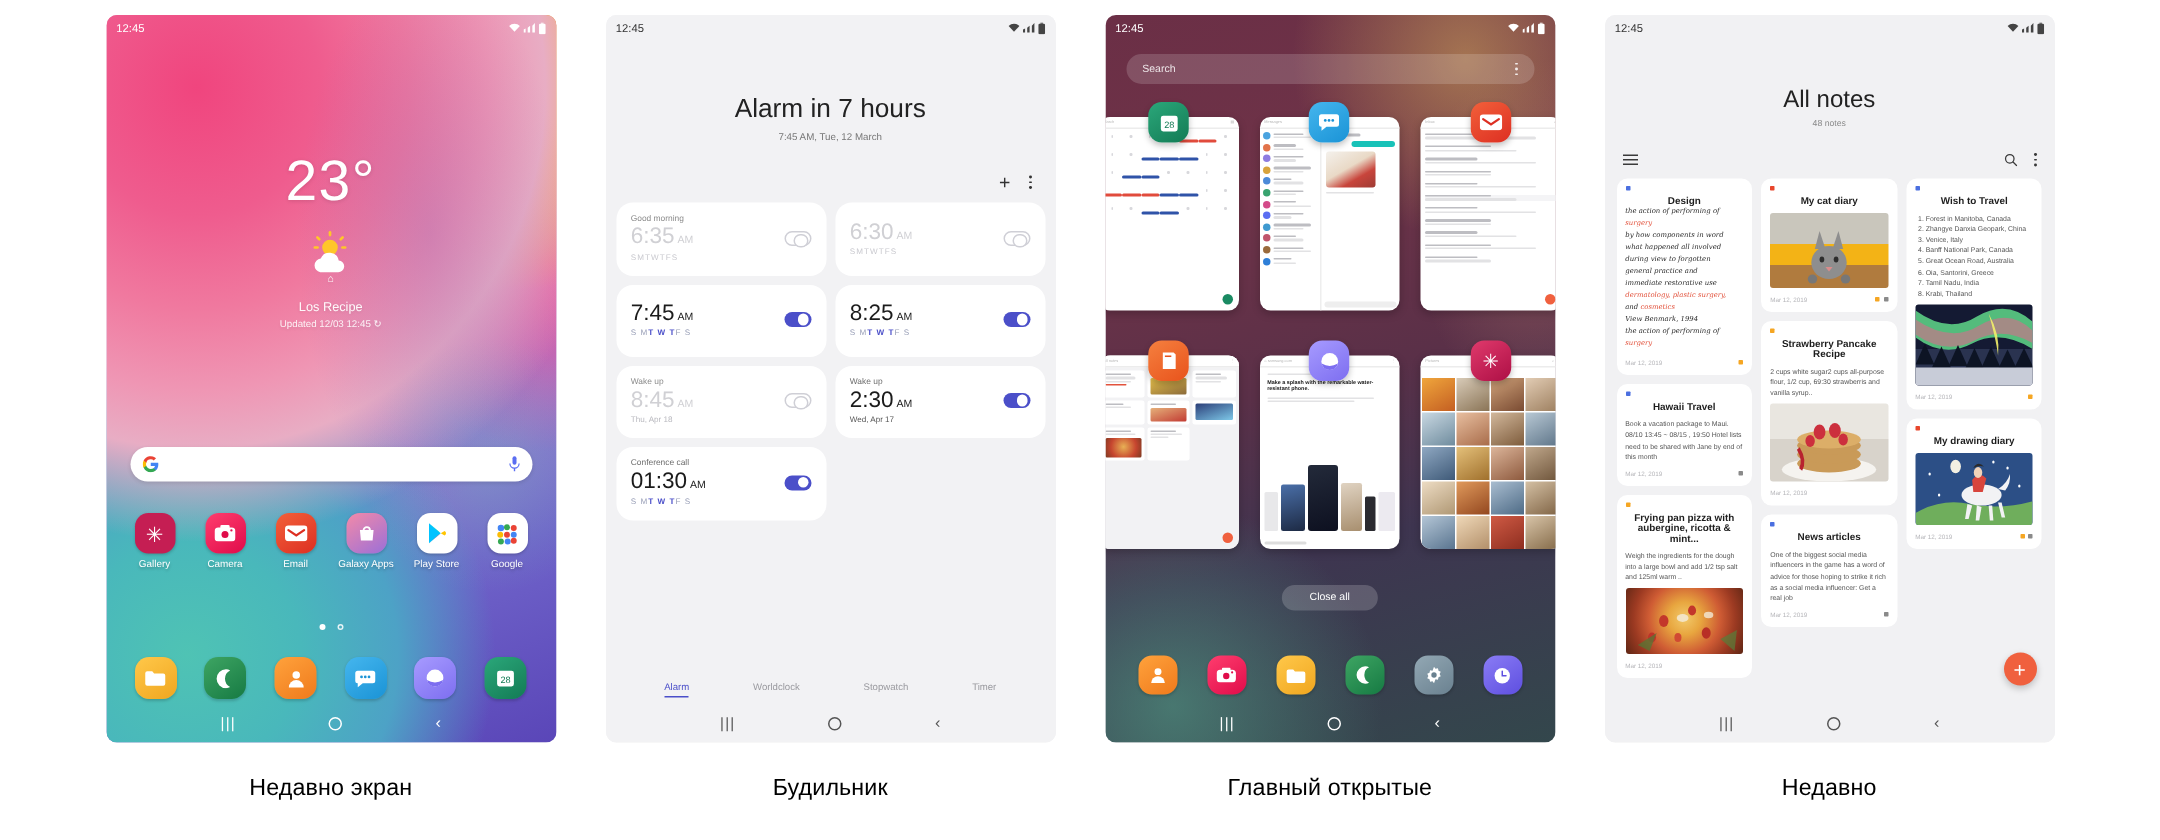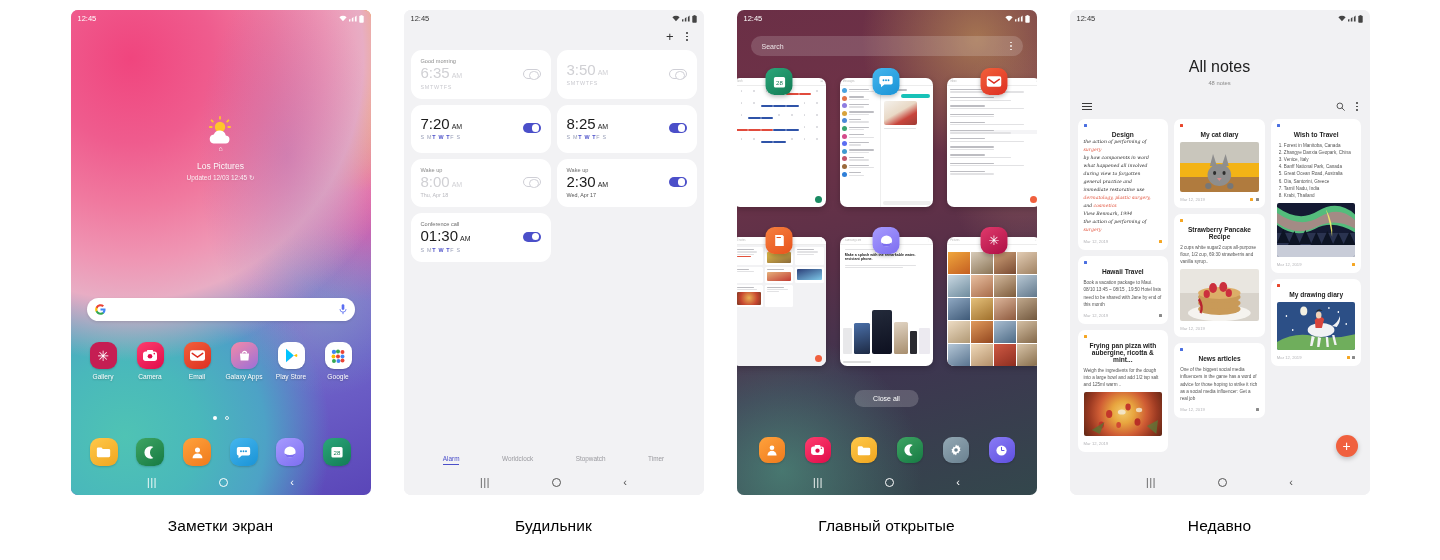--- a/index.html
+++ b/index.html
@@ -240,36 +240,37 @@
                 <path d="M7.6 0.4v6.2H5.9V2.1zM4.4 2.1v4.5H2.8V3.5zM1.4 4v2.6H0V4.6z" fill="#fff"></path>
               </svg>
             <svg class="sb-bat" width="5" height="8" viewBox="0 0 5 8">
                 <rect x="1.6" y="0" width="1.8" height=".8" fill="#fff"></rect>
                 <rect x=".3" y=".8" width="4.4" height="7" rx=".8" fill="#fff"></rect>
               </svg>
           </span>
         </div>
 
         <div class="weather">
+          <div class="weather-temp">23°</div>
           <div class="weather-icon">
             <svg width="36" height="28" viewBox="0 0 36 28">
               <g fill="#ffc629">
                 <circle cx="17" cy="11" r="5.2"></circle>
                 <rect x="16.1" y="0" width="1.8" height="3.6" rx=".9"></rect>
                 <rect x="16.1" y="18.2" width="1.8" height="3.6" rx=".9"></rect>
                 <rect x="6" y="10.1" width="3.6" height="1.8" rx=".9"></rect>
                 <rect x="24.4" y="10.1" width="3.6" height="1.8" rx=".9"></rect>
                 <rect x="8.3" y="3.1" width="1.8" height="3.6" rx=".9" transform="rotate(-45 9.2 4.9)"></rect>
                 <rect x="23.9" y="3.1" width="1.8" height="3.6" rx=".9" transform="rotate(45 24.8 4.9)"></rect>
               </g>
               <path d="M10.5 27.5a4.6 4.6 0 0 1 .3-9.1 6.3 6.3 0 0 1 12 1.2 3.9 3.9 0 0 1-.6 7.9z" fill="#fff"></path>
             </svg>
           </div>
           <div class="weather-pin">⌂</div>
-          <div class="weather-city">Los Pictures</div>
+          <div class="weather-city">Los Recipe</div>
           <div class="weather-upd">Updated 12/03 12:45 ↻</div>
         </div>
 
         <div class="searchbar">
           <svg width="11" height="11" viewBox="0 0 24 24">
             <path fill="#4285F4" d="M23 12.2c0-.8-.1-1.6-.2-2.3H12v4.5h6.2a5.3 5.3 0 0 1-2.3 3.5v2.9h3.7c2.2-2 3.4-5 3.4-8.6z"></path>
             <path fill="#34A853" d="M12 23.5c3.1 0 5.7-1 7.6-2.8l-3.7-2.9c-1 .7-2.3 1.1-3.9 1.1-3 0-5.6-2-6.5-4.8H1.7v3A11.5 11.5 0 0 0 12 23.5z"></path>
             <path fill="#FBBC05" d="M5.5 14.1a6.9 6.9 0 0 1 0-4.4v-3H1.7a11.5 11.5 0 0 0 0 10.4z"></path>
             <path fill="#EA4335" d="M12 4.9c1.7 0 3.2.6 4.4 1.7l3.3-3.3A11.5 11.5 0 0 0 1.7 6.7l3.8 3a6.9 6.9 0 0 1 6.5-4.8z"></path>
           </svg>
@@ -401,21 +402,21 @@
           </div>
         </div>
 
         <div class="navbar" style="color:#fff">
           <span class="nav-recents">|||</span>
           <span class="nav-home"></span>
           <span class="nav-back">‹</span>
         </div>
       </div>
     </div>
-    <div class="caption">Заметки экран</div>
+    <div class="caption">Недавно экран</div>
   </div>
 
   <div class="panel">
     <div class="device">
       <div class="alarm">
 
         <div class="statusbar" style="color:#333">
           <span>12:45</span>
           <span class="sb-icons">
             <svg width="8" height="7" viewBox="0 0 8 7">
@@ -424,20 +425,24 @@
             <svg width="8" height="7" viewBox="0 0 8 7">
                 <path d="M7.6 0.4v6.2H5.9V2.1zM4.4 2.1v4.5H2.8V3.5zM1.4 4v2.6H0V4.6z" fill="#444"></path>
               </svg>
             <svg width="5" height="8" viewBox="0 0 5 8">
                 <rect x="1.6" y="0" width="1.8" height=".8" fill="#444"></rect>
                 <rect x=".3" y=".8" width="4.4" height="7" rx=".8" fill="#444"></rect>
               </svg>
           </span>
         </div>
 
+        <div class="alarm-hero">
+          <h1>Alarm in 7 hours</h1>
+          <div class="sub">7:45 AM, Tue, 12 March</div>
+        </div>
 
         <div class="alarm-actions">
           <span class="alarm-plus">+</span>
           <span class="kebab">
               <i></i>
               <i></i>
               <i></i>
             </span>
         </div>
 
@@ -447,46 +452,46 @@
             <div class="al-left">
               <div class="al-label">Good morning</div>
               <div class="al-time"><span>6:35</span><span class="ampm">AM</span></div>
               <div class="al-days">SMTWTFS</div>
             </div>
             <div class="sw off"></div>
           </div>
 
           <div class="al-card">
             <div class="al-left">
-              <div class="al-time"><span>3:50</span><span class="ampm">AM</span></div>
+              <div class="al-time"><span>6:30</span><span class="ampm">AM</span></div>
               <div class="al-days">SMTWTFS</div>
             </div>
             <div class="sw off"></div>
           </div>
 
           <div class="al-card on">
             <div class="al-left">
-              <div class="al-time"><span>7:20</span><span class="ampm">AM</span></div>
+              <div class="al-time"><span>7:45</span><span class="ampm">AM</span></div>
               <div class="al-days">S M<b>T W T</b>F S</div>
             </div>
             <div class="sw on"></div>
           </div>
 
           <div class="al-card on">
             <div class="al-left">
               <div class="al-time"><span>8:25</span><span class="ampm">AM</span></div>
               <div class="al-days">S M<b>T W T</b>F S</div>
             </div>
             <div class="sw on"></div>
           </div>
 
           <div class="al-card">
             <div class="al-left">
               <div class="al-label">Wake up</div>
-              <div class="al-time"><span>8:00</span><span class="ampm">AM</span></div>
+              <div class="al-time"><span>8:45</span><span class="ampm">AM</span></div>
               <div class="al-date">Thu, Apr 18</div>
             </div>
             <div class="sw off"></div>
           </div>
 
           <div class="al-card on">
             <div class="al-left">
               <div class="al-label" style="color:#6d6d6d">Wake up</div>
               <div class="al-time"><span>2:30</span><span class="ampm">AM</span></div>
               <div class="al-date">Wed, Apr 17</div>

